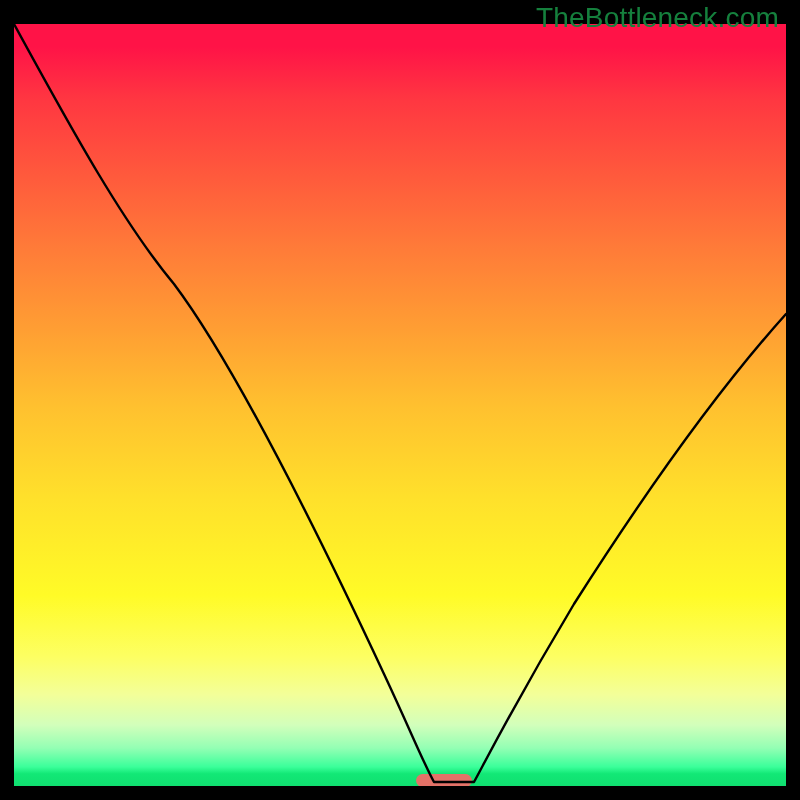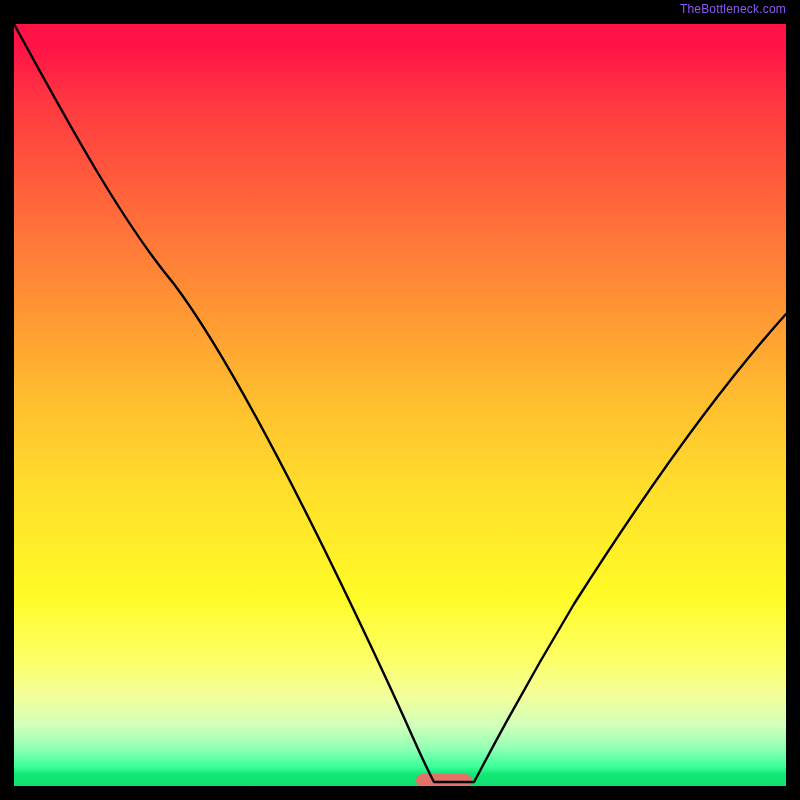--- a/index.html
+++ b/index.html
@@ -57,23 +57,23 @@
   }
   svg.curve {
     position: absolute;
     inset: 0;
     width: 100%;
     height: 100%;
   }
   .attribution {
     position: absolute;
     top: 2px;
-    right: 14px;
-    color: #8b5cf6;
-    font-size: 12px;
+    right: 21px;
+    color: #15803d;
+    font-size: 28px;
     letter-spacing: 0.2px;
     user-select: none;
   }
 </style>
 </head>
 <body>
 
 <div class="frame">
 
   <div class="plot-area">

